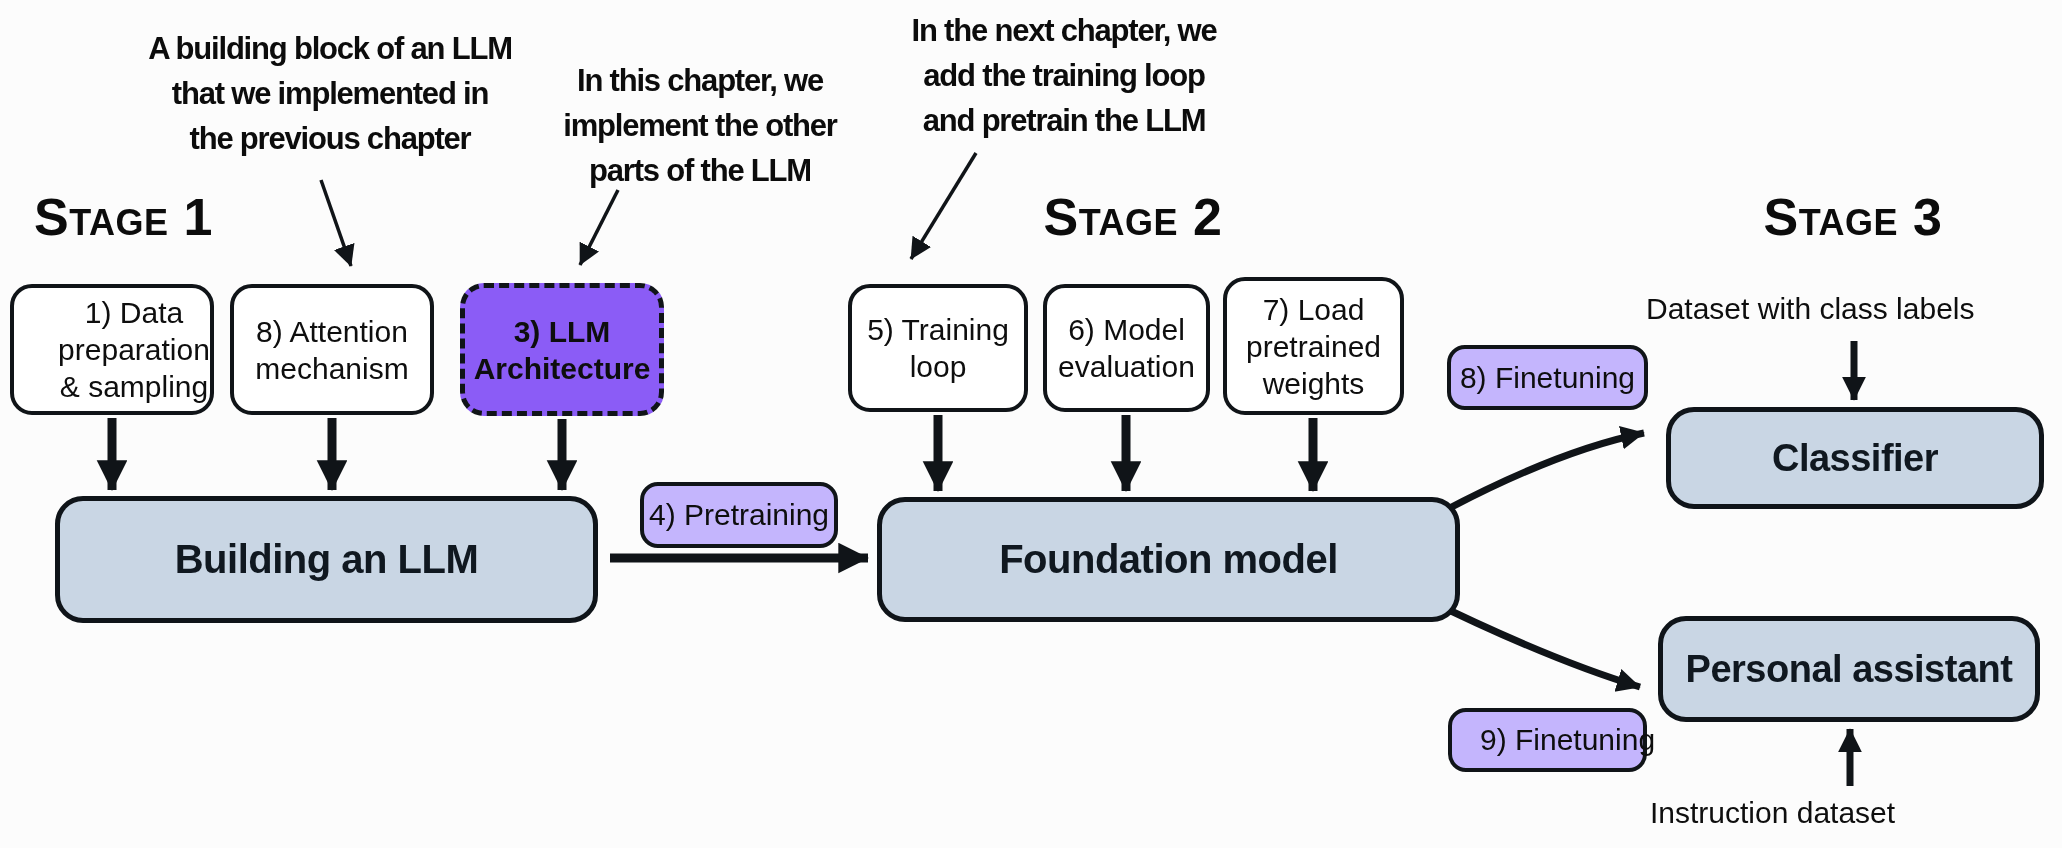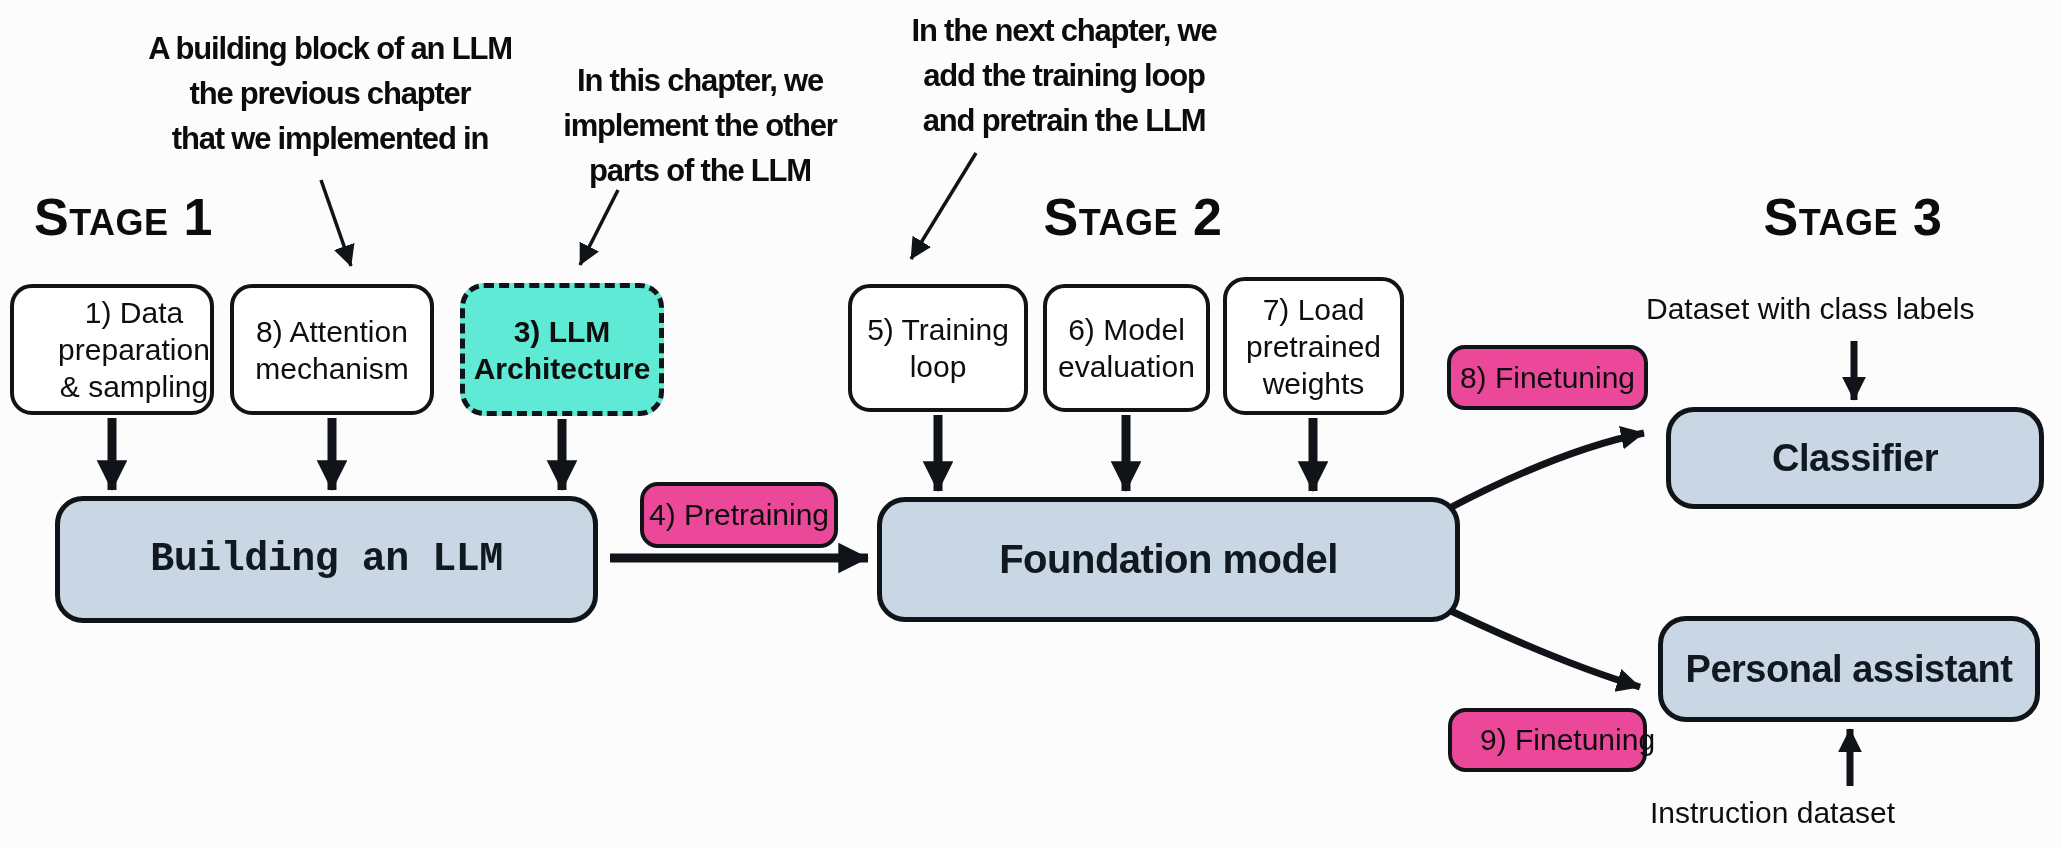--- a/index.html
+++ b/index.html
@@ -21,25 +21,25 @@
     letter-spacing:-1.2px; text-align:center; color:#0c0c0c; width:420px;
   }
 
   .step-box {
     position:absolute; background:#ffffff; border:4px solid #101418; border-radius:22px;
     display:flex; flex-direction:column; align-items:center; justify-content:center;
     font-size:30px; line-height:37px; text-align:center; color:#0e0e0e;
     box-sizing:border-box;
   }
   .step-box.dashed {
-    border:5px dashed #101418; background:#5eead4; font-weight:700; border-radius:24px;
+    border:5px dashed #101418; background:#8b5cf6; font-weight:700; border-radius:24px;
   }
 
   .pill {
-    position:absolute; background:#ec4899; border:4px solid #101418; border-radius:18px;
+    position:absolute; background:#c4b5fd; border:4px solid #101418; border-radius:18px;
     display:flex; align-items:center; justify-content:center;
     font-size:30px; color:#0e0e0e; box-sizing:border-box; white-space:nowrap;
   }
 
   .big-box {
     position:absolute; background:#c9d6e4; border:5px solid #0f1419; border-radius:28px;
     display:flex; align-items:center; justify-content:center;
     font-weight:700; letter-spacing:-0.5px; color:#101820; box-sizing:border-box;
   }
   .fs40 { font-size:40px; }
@@ -85,22 +85,22 @@
     <line x1="1854" y1="341" x2="1854" y2="400" stroke="#101418" stroke-width="7" marker-end="url(#head)"></line>
     <line x1="1850" y1="786" x2="1850" y2="729" stroke="#101418" stroke-width="7" marker-end="url(#head)"></line>
   </svg>
 
   <div class="stage-heading" style="left:34px; top:195px;">Stage 1</div>
   <div class="stage-heading centered" style="left:1033px; top:195px; width:200px;">Stage 2</div>
   <div class="stage-heading centered" style="left:1753px; top:195px; width:200px;">Stage 3</div>
 
   <div class="note" style="left:120px; top:26px;">
     <div>A building block of an LLM</div>
+    <div>that we implemented in</div>
     <div>the previous chapter</div>
-    <div>that we implemented in</div>
   </div>
   <div class="note" style="left:490px; top:58px;">
     <div>In this chapter, we</div>
     <div>implement the other</div>
     <div>parts of the LLM</div>
   </div>
   <div class="note" style="left:854px; top:8px;">
     <div>In the next chapter, we</div>
     <div>add the training loop</div>
     <div>and pretrain the LLM</div>
@@ -131,21 +131,21 @@
   <div class="step-box" style="left:1223px; top:277px; width:181px; height:138px;">
     <div>7) Load</div>
     <div>pretrained</div>
     <div>weights</div>
   </div>
 
   <div class="pill" style="left:640px; top:482px; width:198px; height:66px;">4) Pretraining</div>
   <div class="pill" style="left:1447px; top:345px; width:201px; height:65px;">8) Finetuning</div>
   <div class="pill" style="left:1448px; top:708px; width:199px; height:64px;padding-left:40px;">9) Finetuning</div>
 
-  <div class="big-box fs40" style="left:55px; top:496px; width:543px; height:127px;font-family:Liberation Mono, monospace;">Building an LLM</div>
+  <div class="big-box fs40" style="left:55px; top:496px; width:543px; height:127px;">Building an LLM</div>
   <div class="big-box fs40" style="left:877px; top:497px; width:583px; height:125px;">Foundation model</div>
   <div class="big-box fs38" style="left:1666px; top:407px; width:378px; height:102px;">Classifier</div>
   <div class="big-box fs38" style="left:1658px; top:616px; width:382px; height:106px;">Personal assistant</div>
 
   <div class="io-label" style="left:1646px; top:292px;">Dataset with class labels</div>
   <div class="io-label" style="left:1650px; top:796px;">Instruction dataset</div>
 
 </div>
 
 </body></html>

